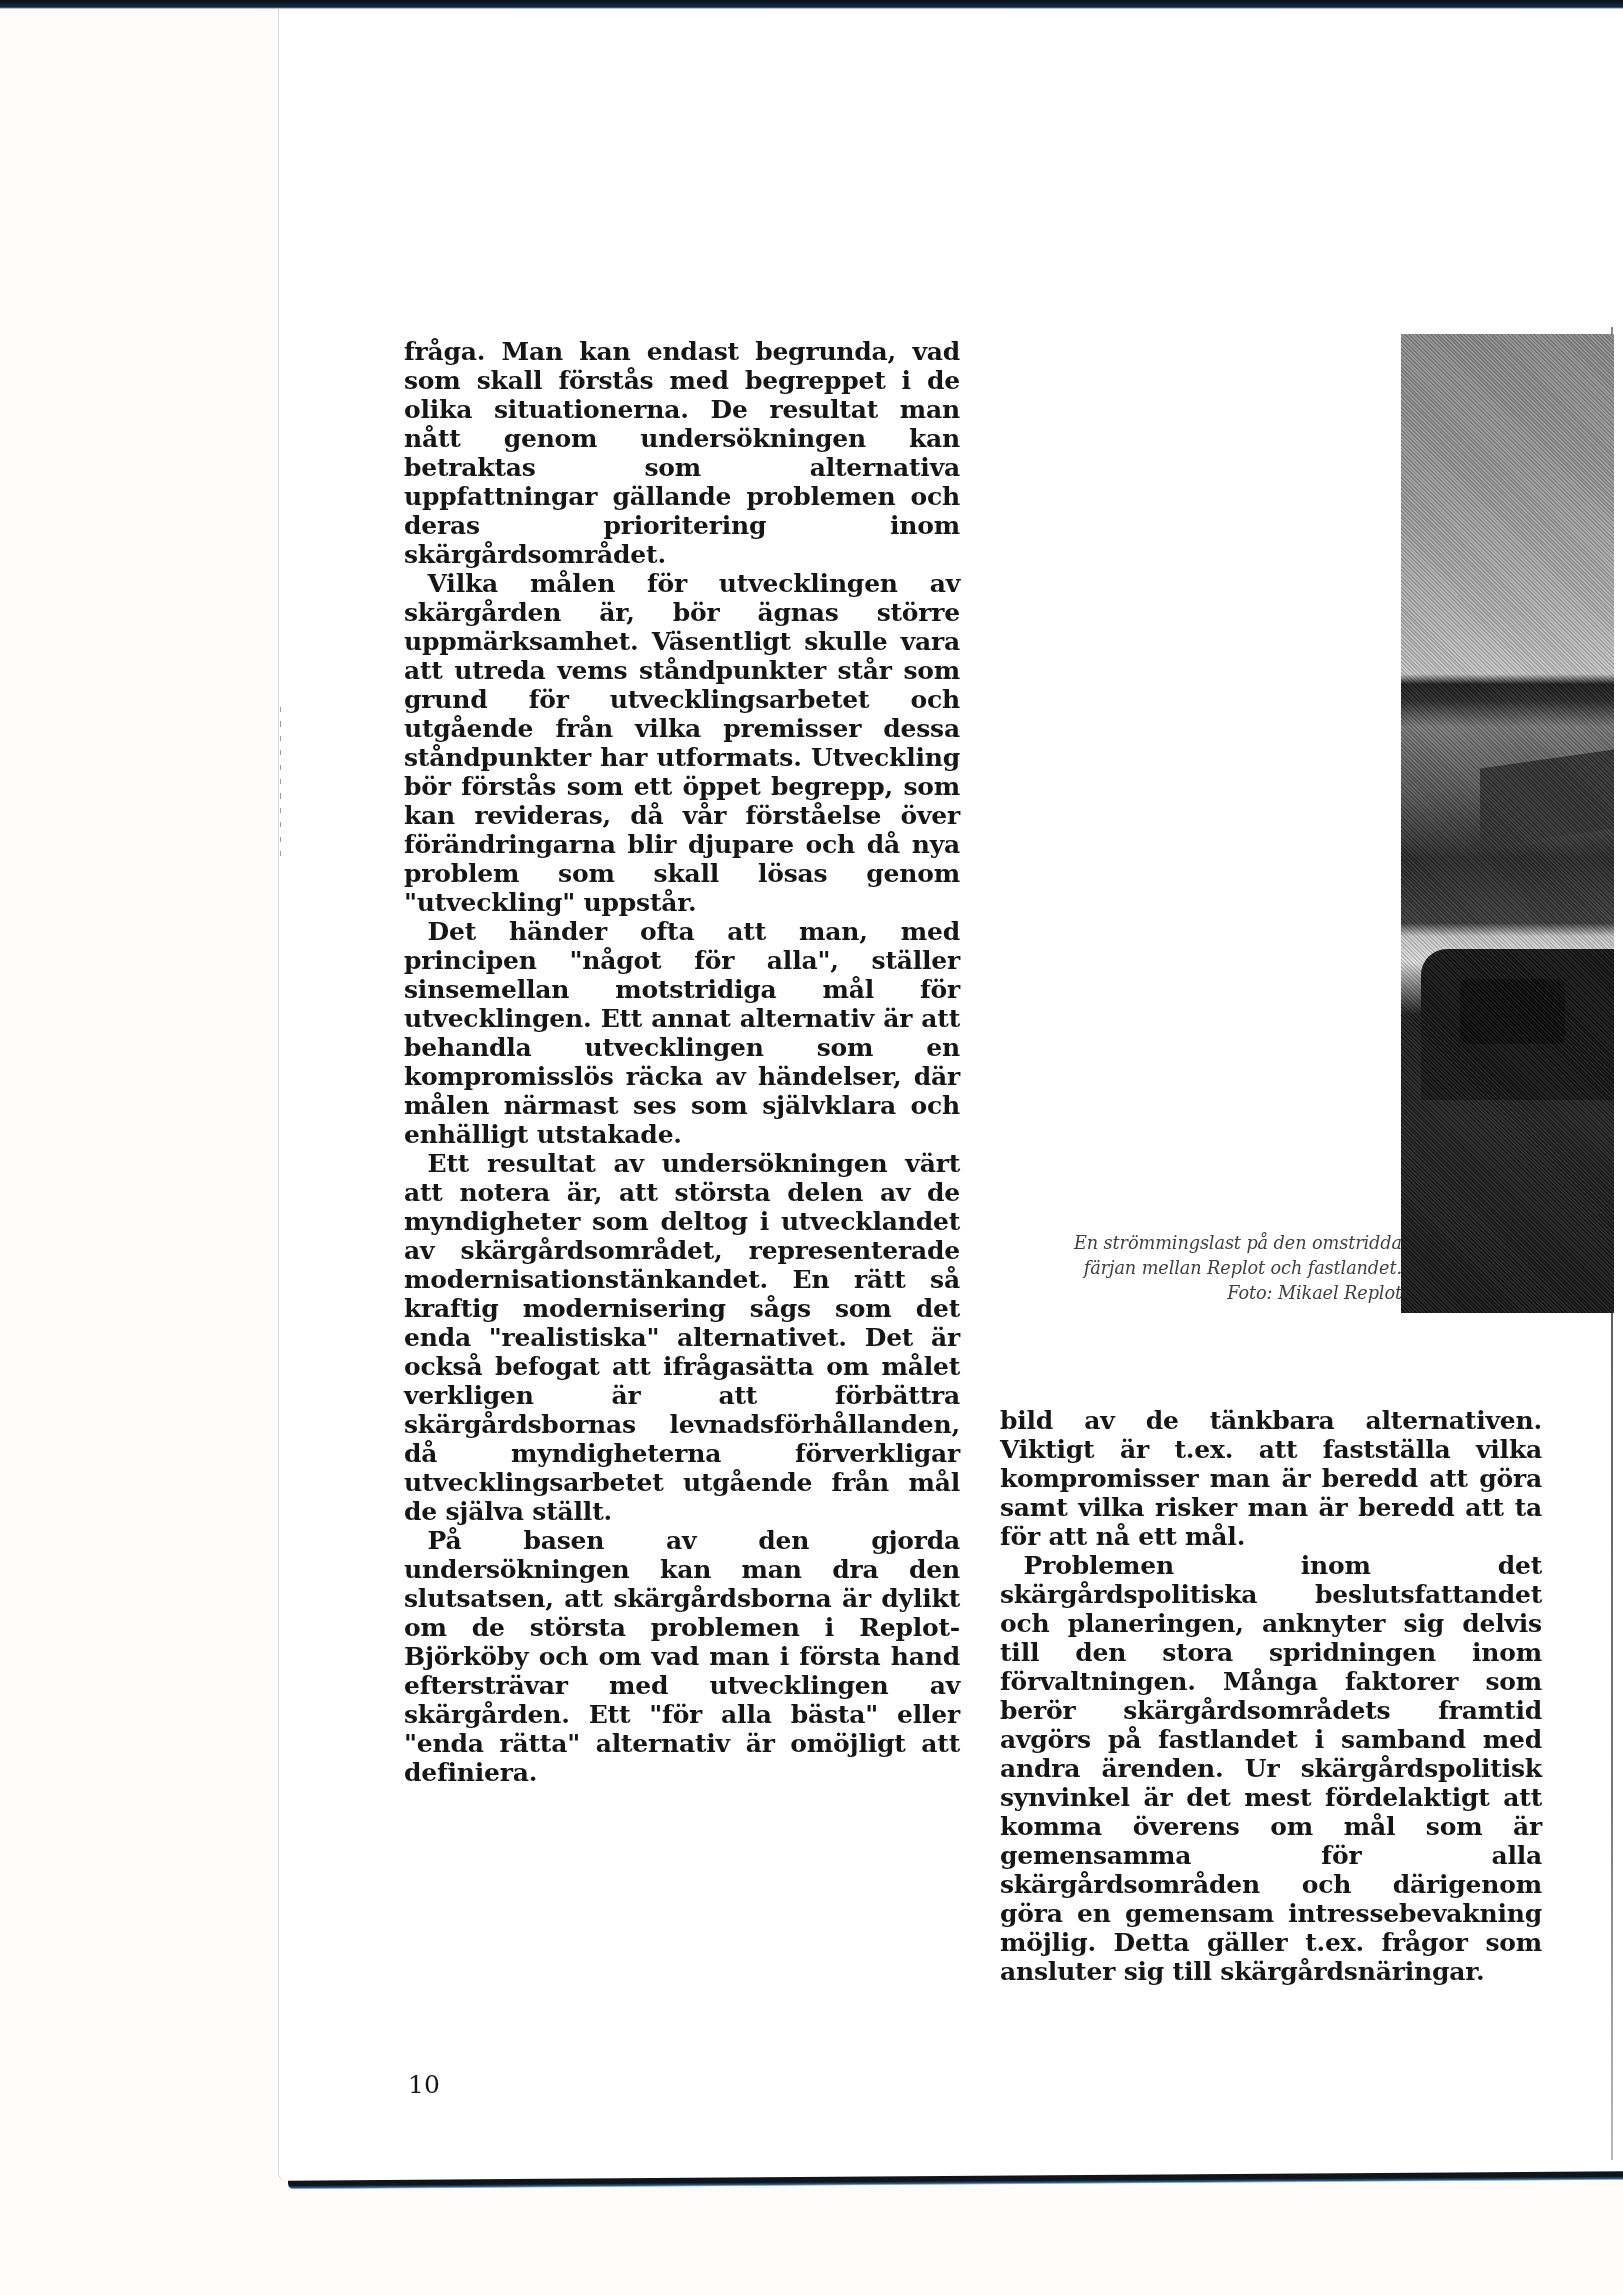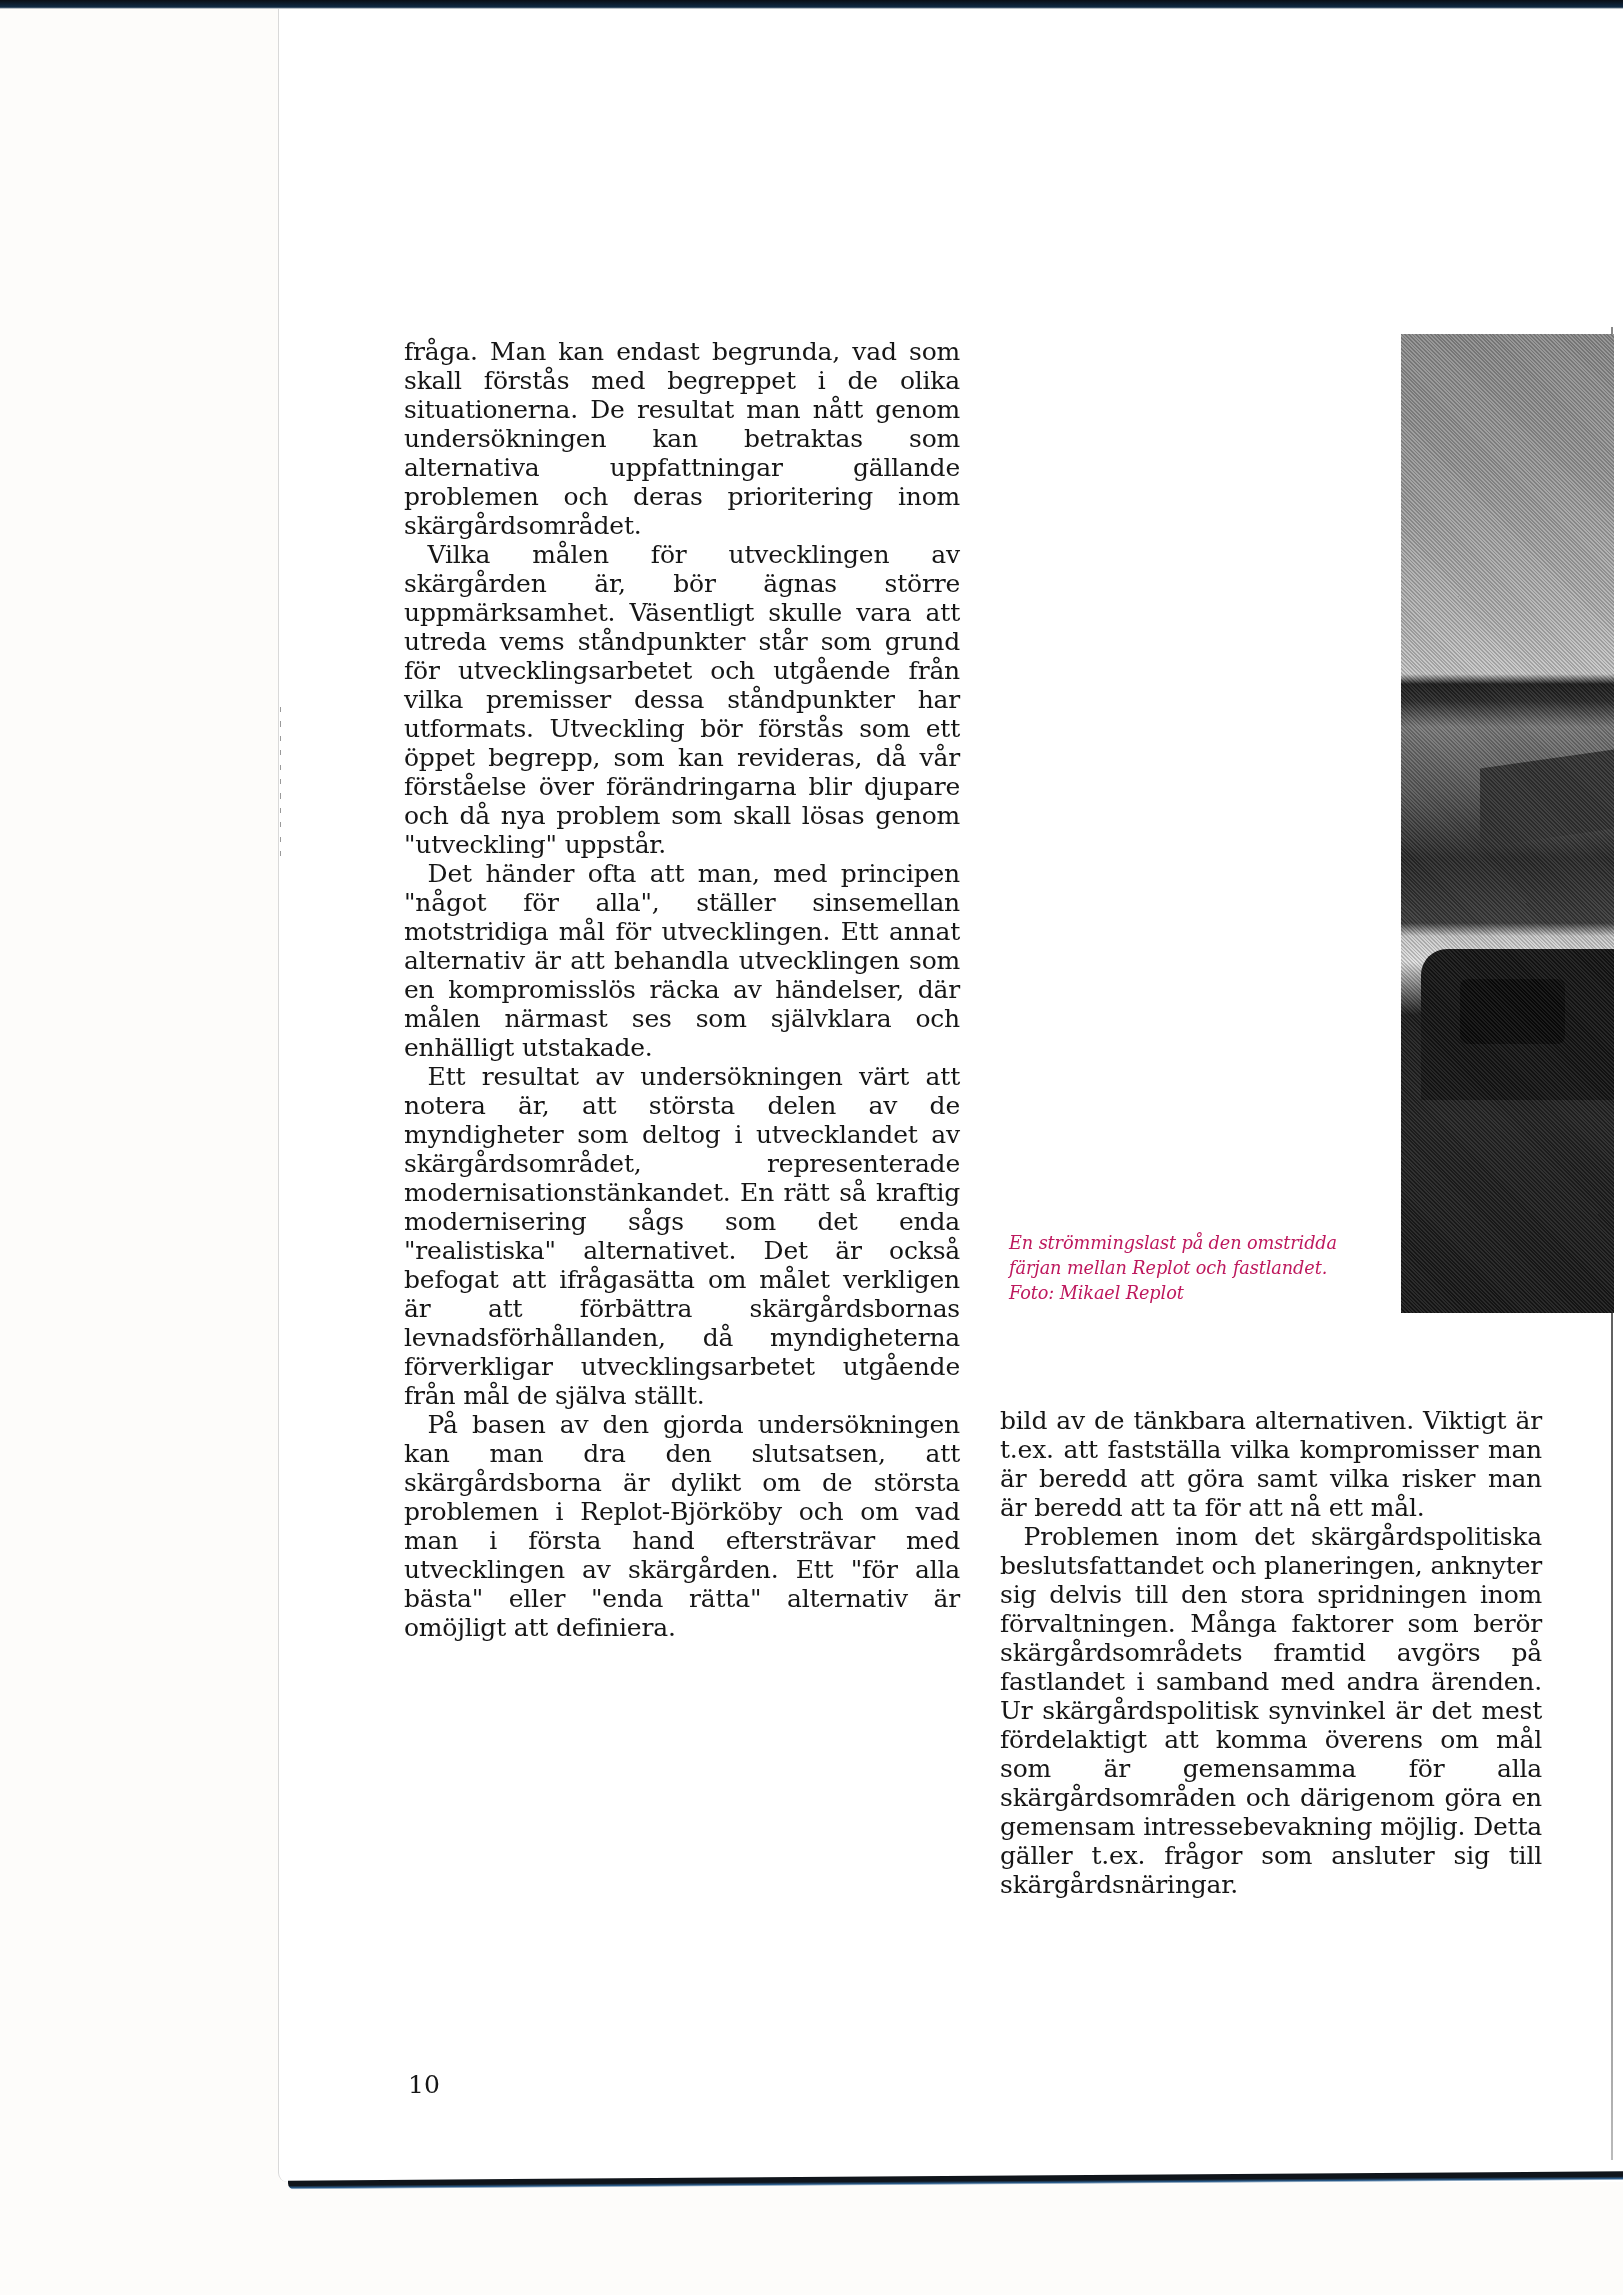--- a/index.html
+++ b/index.html
@@ -29,21 +29,21 @@
     position: absolute; left: 1611px; top: 327px; width: 2px; height: 1833px;
     background: linear-gradient(#888, #555 40%, #777 80%, #bbb);
   }
   .left-ticks {
     position: absolute; left: 280px; top: 707px; width: 1.3px; height: 157px;
     background: repeating-linear-gradient(#999 0 5.2px, transparent 5.2px 14.4px);
   }
   .col {
     position: absolute;
     font-size: 25px; line-height: 29px;
-    text-align: justify; letter-spacing: -0.2px;
+    text-align: justify; letter-spacing: -0.2px; font-weight: bold;
   }
   .col p { margin: 0; text-indent: 0; }
   .col p + p { text-indent: 23.6px; }
   .col-left  { left: 404px; top: 337px; width: 556px; }
   .col-right { left: 1000px; top: 1406px; width: 542px; }
   .photo {
     position: absolute; left: 1401px; top: 334px; width: 213px; height: 979px;
     overflow: hidden;
     background:
       linear-gradient(180deg,
@@ -65,22 +65,23 @@
     position: absolute; left: 19.6px; top: 615px; width: 193px; height: 151px;
     background: #151515; border-top-left-radius: 26px;
   }
   .photo-window {
     position: absolute; left: 59px; top: 645px; width: 105px; height: 65px;
     background: #0a0a0a; border-radius: 7.9px;
   }
   .caption {
     position: absolute; left: 1009px; top: 1231px; width: 393px;
     font-family: "DejaVu Serif", "Liberation Serif", serif;
-    font-style: italic; font-size: 17.7px; line-height: 25px; color: #be185d;
+    font-style: italic; font-size: 17.7px; line-height: 25px; color: #404040;
     letter-spacing: -0.1px;
+    text-align: right;
   }
   .caption div { white-space: nowrap; }
   .page-number {
     position: absolute; left: 408px; top: 2070px;
     font-size: 25px; line-height: 29px; text-align: right;
   }
 </style>
 </head>
 <body>
 

